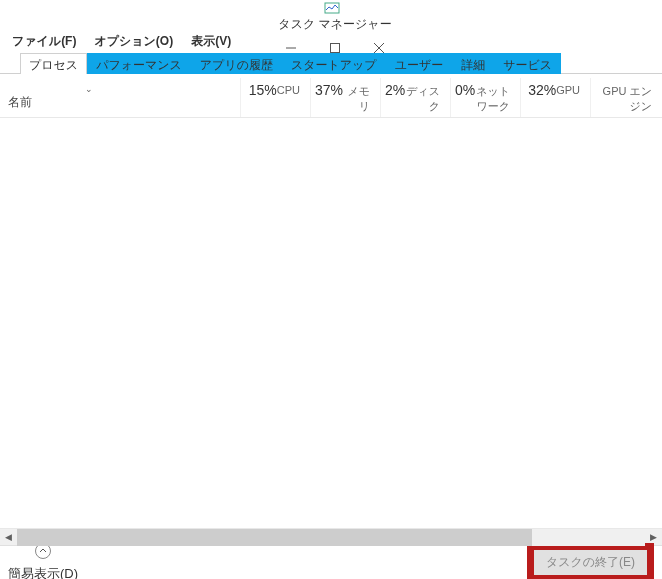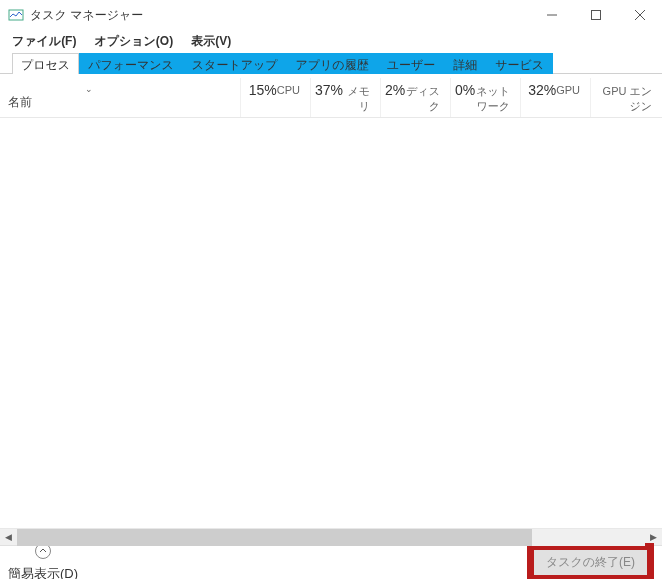--- a/index.html
+++ b/index.html
@@ -1,27 +1,27 @@
 <!DOCTYPE html>
 <html><head>
 <meta charset="utf-8">
 <style>
 * { margin: 0; padding: 0; box-sizing: border-box; font-family: "Yu Gothic UI", "Meiryo", sans-serif; }
 body { background: #fff; font-size: 12px; color: #000; width: 662px; height: 579px; overflow: hidden; display: flex; flex-direction: column; }
 
-.titlebar { height: 30px; display: flex; align-items: center; padding-left: 8px; }
+.titlebar { height: 30px; display: flex; align-items: center; padding-left: 8px; flex-direction: column; }
 .titlebar .icon { width: 16px; height: 16px; margin-right: 6px; }
 .titlebar .title { font-size: 12px; color: #333; flex: 1; }
 .win-controls { display: flex; height: 30px; }
 .win-btn { width: 44px; height: 30px; display: flex; align-items: center; justify-content: center; color: #555; }
 
 .menubar { height: 22px; display: flex; align-items: center; padding-left: 4px; gap: 2px; font-weight: bold; }
 .menu-item { padding: 2px 8px; font-size: 12px; color: #333; cursor: default; }
 
-.tabs { height: 22px; display: flex; border-bottom: 1px solid #d0d0d0; padding-left: 12px; }
+.tabs { height: 22px; display: flex; border-bottom: 1px solid #d0d0d0; padding-left: 20px; }
 .tab { padding: 3px 8px 2px 8px; font-size: 12px; color: #333; border: 1px solid transparent; border-bottom: none; position: relative; top: 1px; background: #f0f0f0; margin-right: 0; }
 .tab.active { background: #fff; border-color: #d0d0d0; z-index: 1; }
 .tab:not(.active) { background: #0ea5e9; }
 
 .content { flex: 1; display: flex; flex-direction: column; min-height: 0; }
 .headers { display: flex; border-bottom: 1px solid #e8e8e8; height: 44px; padding-top: 4px; }
 .col-name { flex: 1; display: flex; align-items: flex-end; padding: 0 8px 6px 8px; position: relative; font-size: 12px; color: #444; }
 .col-name .sort { position: absolute; left: 85px; top: 6px; font-size: 9px; color: #666; }
 .col { width: 70px; text-align: right; padding: 4px 10px 6px 4px; border-left: 1px solid #f0f0f0; display: flex; flex-direction: row; justify-content: flex-end; }
 .col .pct { font-size: 14px; color: #333; }
@@ -73,22 +73,22 @@
 
 <div class="menubar">
   <div class="menu-item">ファイル(F)</div>
   <div class="menu-item">オプション(O)</div>
   <div class="menu-item">表示(V)</div>
 </div>
 
 <div class="tabs">
   <div class="tab active">プロセス</div>
   <div class="tab">パフォーマンス</div>
+  <div class="tab">アプリの履歴</div>
   <div class="tab">スタートアップ</div>
-  <div class="tab">アプリの履歴</div>
   <div class="tab">ユーザー</div>
   <div class="tab">詳細</div>
   <div class="tab">サービス</div>
 </div>
 
 <div class="content">
   <div class="headers">
     <div class="col-name">
       <span class="sort">⌄</span>
       <span>名前</span>

